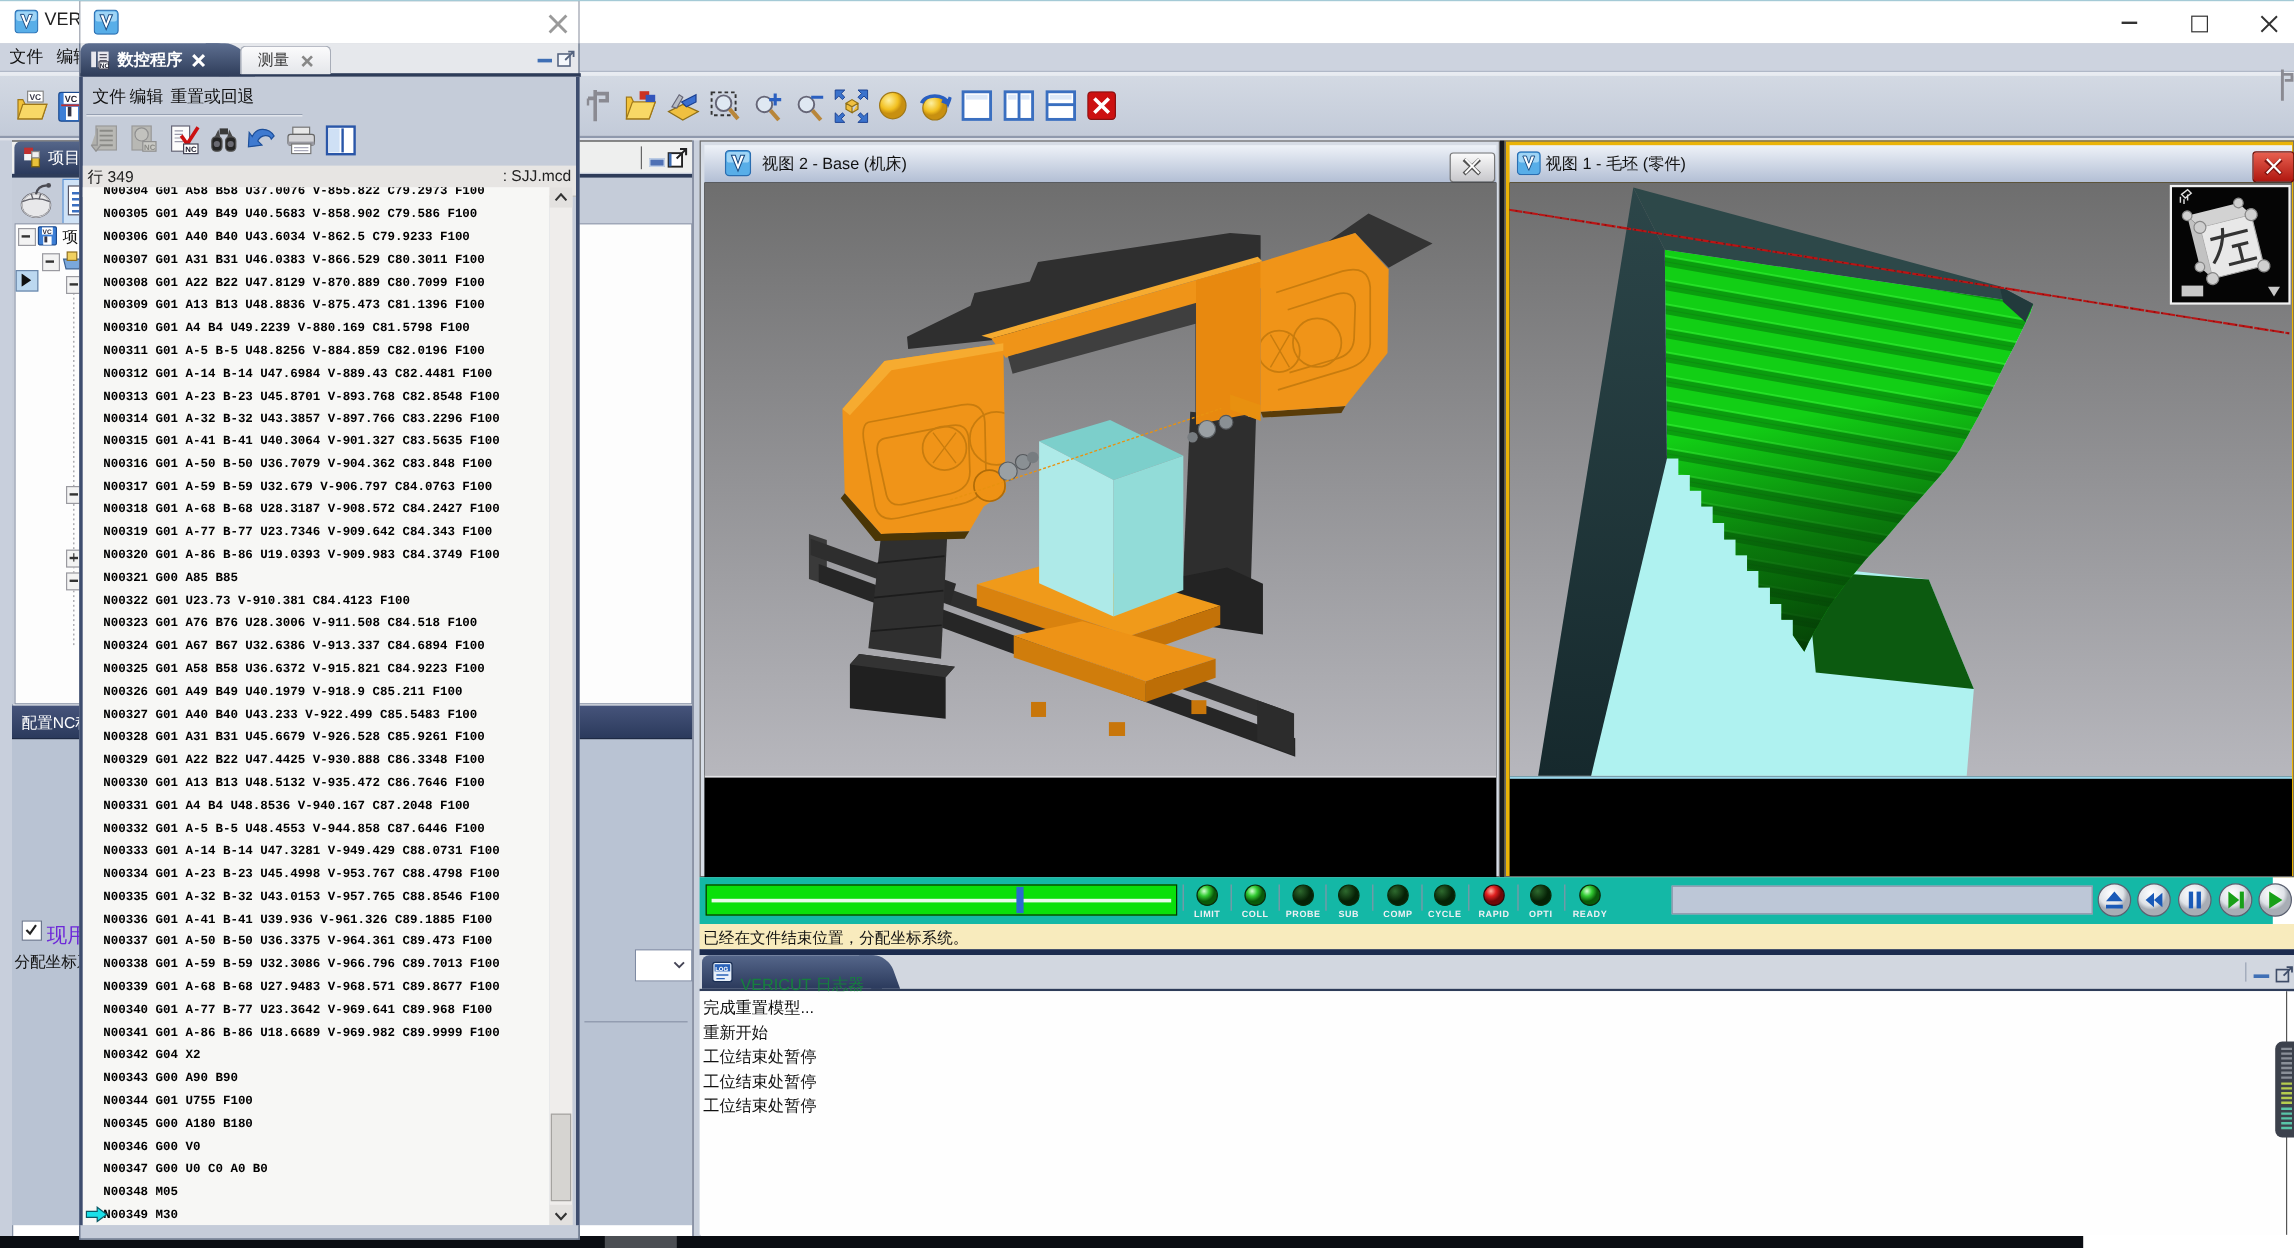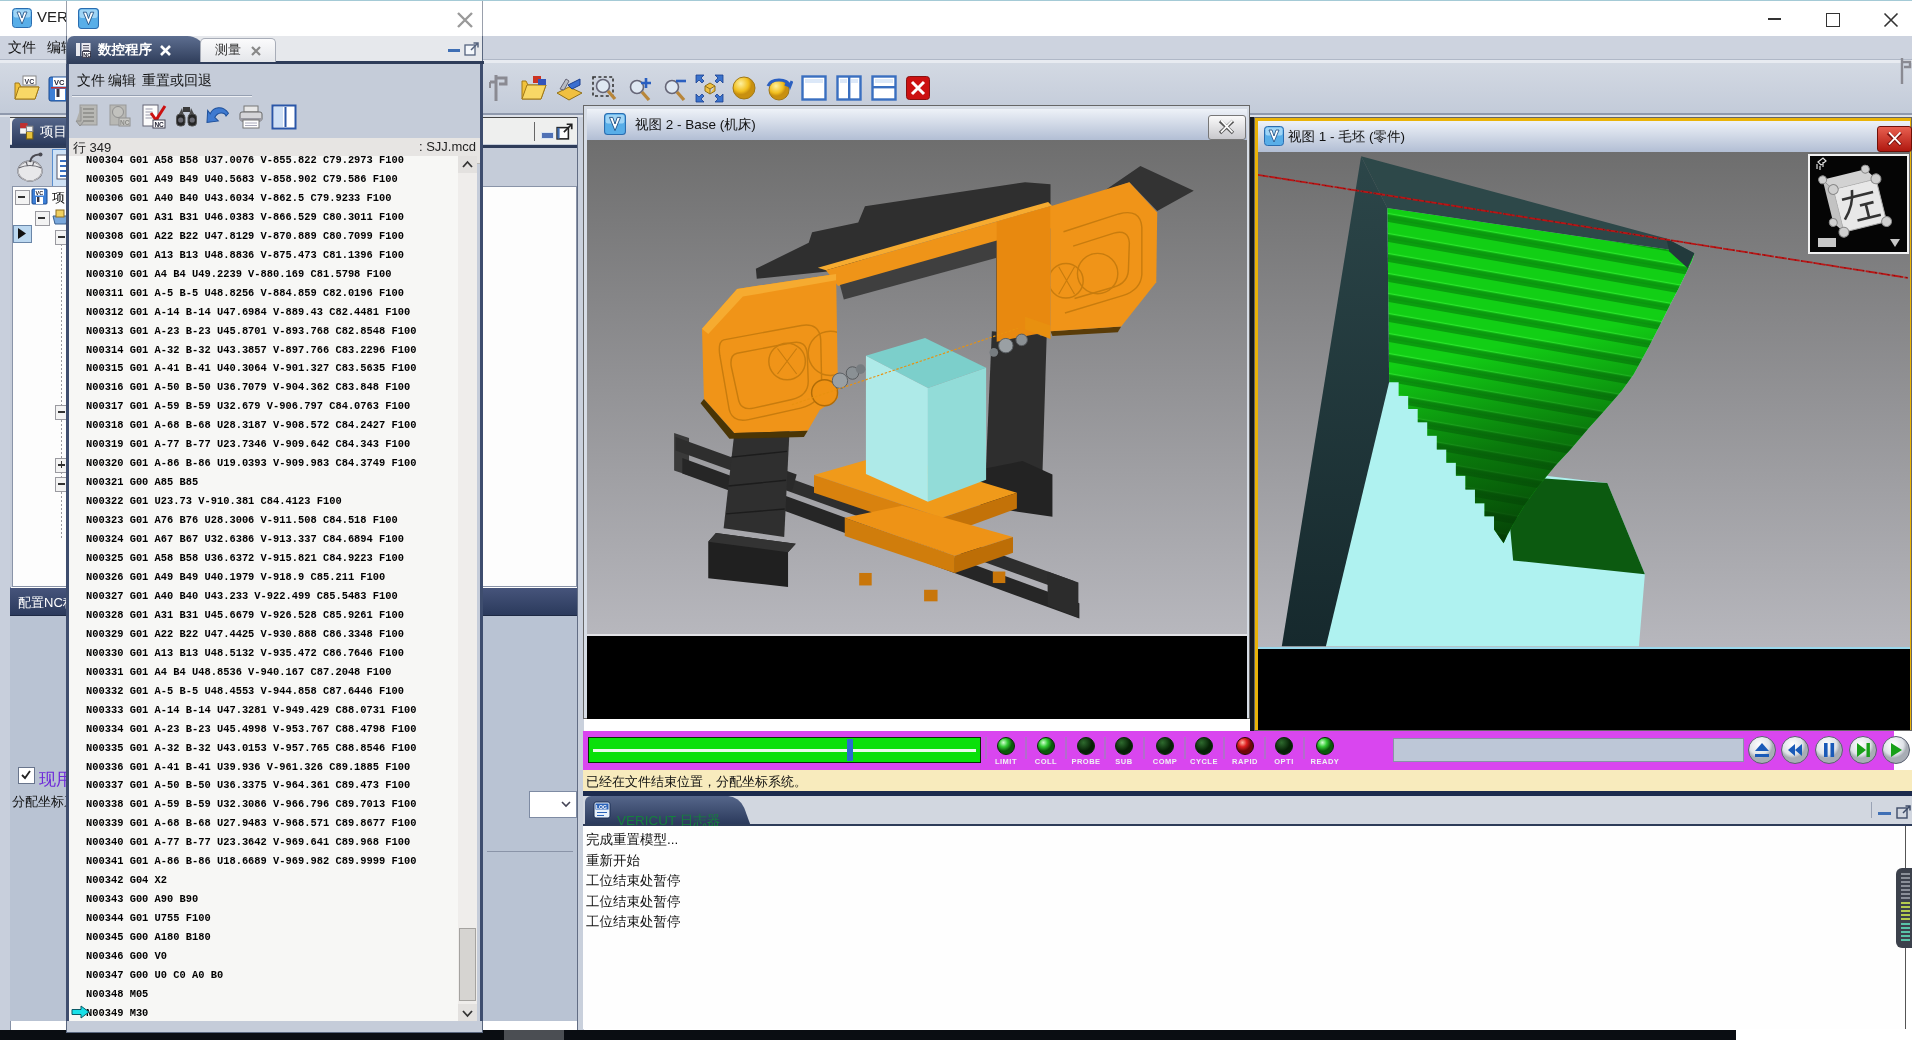--- a/index.html
+++ b/index.html
@@ -238,21 +238,21 @@
   <div class="a" style="left:519px;top:203px;width:46px;height:25px;background:#fff;border:1px solid #7e8ba3">
     <svg class="a" style="left:30px;top:7px" width="12" height="10" viewBox="0 0 12 10">
         <path d="M2 3 L6 7 L10 3" stroke="#445" stroke-width="1.6" fill="none"></path>
       </svg>
   </div>
   <div class="a" style="left:477px;top:263px;width:86px;height:1px;background:#8a94a8"></div>
 </div>
 
 <div class="a" style="left:577px;top:117px;width:6px;height:913px;background:#c9d0dc;border-left:1px solid #626d84"></div>
 
-<div id="view2" class="a" style="left:583px;top:105px;width:667px;height:614px;background:#d7dde6;border:1px solid #666;box-sizing:border-box">
+<div id="view2" class="a" style="left:583px;top:117px;width:667px;height:614px;background:#d7dde6;border:1px solid #666;box-sizing:border-box">
   <div class="a" style="left:3px;top:3px;width:660px;height:31px;background:linear-gradient(#eef2f8,#b2bed4)">
     <svg class="a" style="left:17px;top:4px" width="22" height="22" viewBox="0 0 20 20">
       <rect x="0.5" y="0.5" width="19" height="19" rx="3" fill="#58aee8" stroke="#2a6db0"></rect>
       <rect x="1.5" y="1.5" width="17" height="8" rx="2" fill="#9fd4f5"></rect>
       <path d="M5 4 L10 16 L15 4 L12 4 L10 10 L8 4 Z" fill="#fff" stroke="#1a4a80" stroke-width="0.8"></path>
     </svg>
     <div class="a" style="left:48px;top:7px;font-size:13.5px;color:#111">视图 2 - Base (机床)</div>
     <div class="a" style="left:621px;top:6px;width:36px;height:23px;background:linear-gradient(#fafafa,#c8c8cc);border:1px solid #777;border-radius:3px">
       <svg class="a" style="left:8px;top:3px" width="19" height="16" viewBox="0 0 19 16">
           <path d="M3 2 L16 14 M16 2 L3 14" stroke="#555" stroke-width="3.4"></path>
@@ -421,21 +421,21 @@
               <circle cx="20" cy="60" r="4"></circle>
           </g>
         </g>
         <rect x="8" y="82" width="18" height="9" fill="#c8c8c8"></rect>
         <polygon points="80,83 90,83 85,91" fill="#c8c8c8"></polygon>
       </svg>
     </div>
   </div>
 </div>
 
-<div id="ctrlbar" class="a" style="left:583px;top:731px;width:1311px;height:39px;background:#d946ef">
+<div id="ctrlbar" class="a" style="left:583px;top:731px;width:1311px;height:39px;background:#14b8a6">
 
   <div class="a" style="left:5px;top:6px;width:393px;height:26px;background:#0ae00a;border:1px solid #063006;box-sizing:border-box">
     <div class="a" style="left:4px;top:11px;width:383px;height:3px;background:#eafaea"></div>
     <div class="a" style="left:258px;top:1px;width:6px;height:22px;background:#2a6ad0"></div>
   </div>
 
   <svg class="a" style="left:400px;top:2px" width="760" height="36" viewBox="0 0 760 36">
     <defs>
       <radialGradient id="gOn" cx="0.35" cy="0.3">
           <stop offset="0" stop-color="#d2ffd2"></stop>

